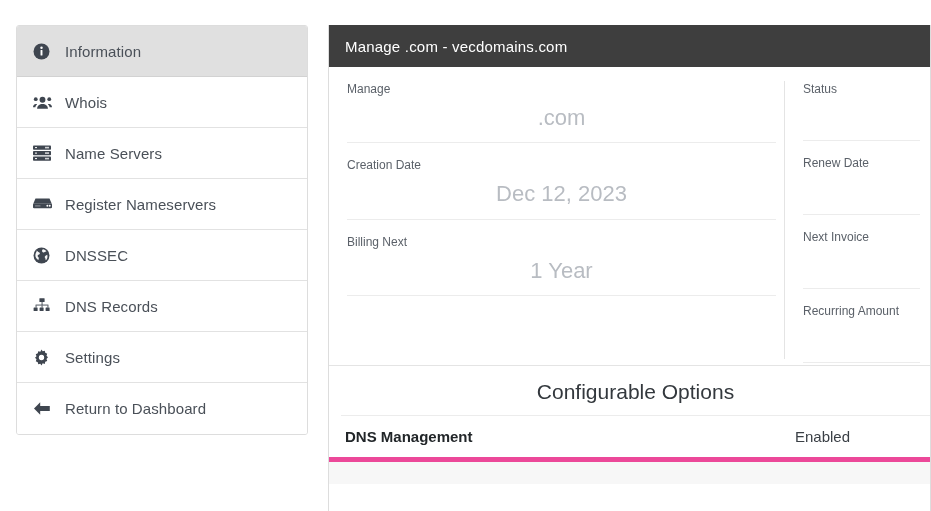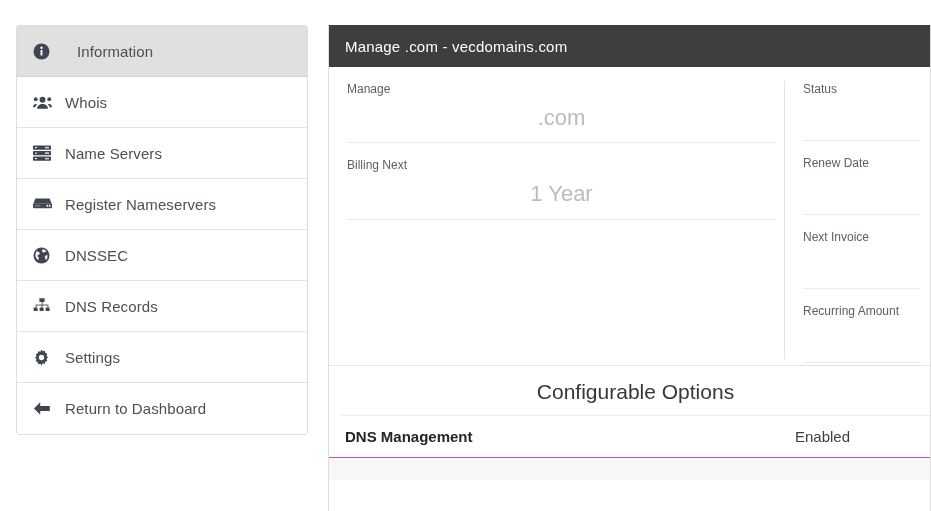--- a/index.html
+++ b/index.html
@@ -40,21 +40,20 @@
     border-bottom: 1px solid #e2e2e2;
     color: #4a5058;
     font-size: 15px;
     cursor: pointer;
     text-decoration: none;
   }
   .side-item:last-child { border-bottom: none; }
   .side-item.active {
     background: #e0e0e0;
     border-bottom: 1px solid #d2d2d2;
-    gap: 12px;
   }
   .side-ico {
     width: 30px;
     min-width: 30px;
     display: flex;
     align-items: center;
     justify-content: flex-start;
     color: #3f4650;
   }
   .side-ico svg { display: block; }
@@ -149,21 +148,21 @@
     padding: 14px 0 12px 0;
     line-height: 1.1;
     border-bottom: 1px solid #ececec;
     margin-left: 12px;
     margin-right: 0;
   }
   .co-row {
     display: flex;
     align-items: flex-start;
     padding: 12px 0 12px 16px;
-    border-bottom: 1px solid #ec4899;
+    border-bottom: 5px solid #ec4899;
   }
   .co-name {
     flex: 1;
     font-size: 15px;
     font-weight: bold;
     color: #222629;
   }
   .co-val {
     width: 215px;
     text-align: center;
@@ -298,20 +297,24 @@
       <div class="cols">
 
         <div class="col-left">
 
           <div class="field">
             <div class="field-label">Manage</div>
             <div class="field-value">.com</div>
           </div>
 
 
+          <div class="field">
+            <div class="field-label">Creation Date</div>
+            <div class="field-value">Dec 12, 2023</div>
+          </div>
 
           <div class="field">
             <div class="field-label">Billing Next</div>
             <div class="field-value">1 Year</div>
           </div>
 
         </div>
 
         <div class="col-div"></div>
 

